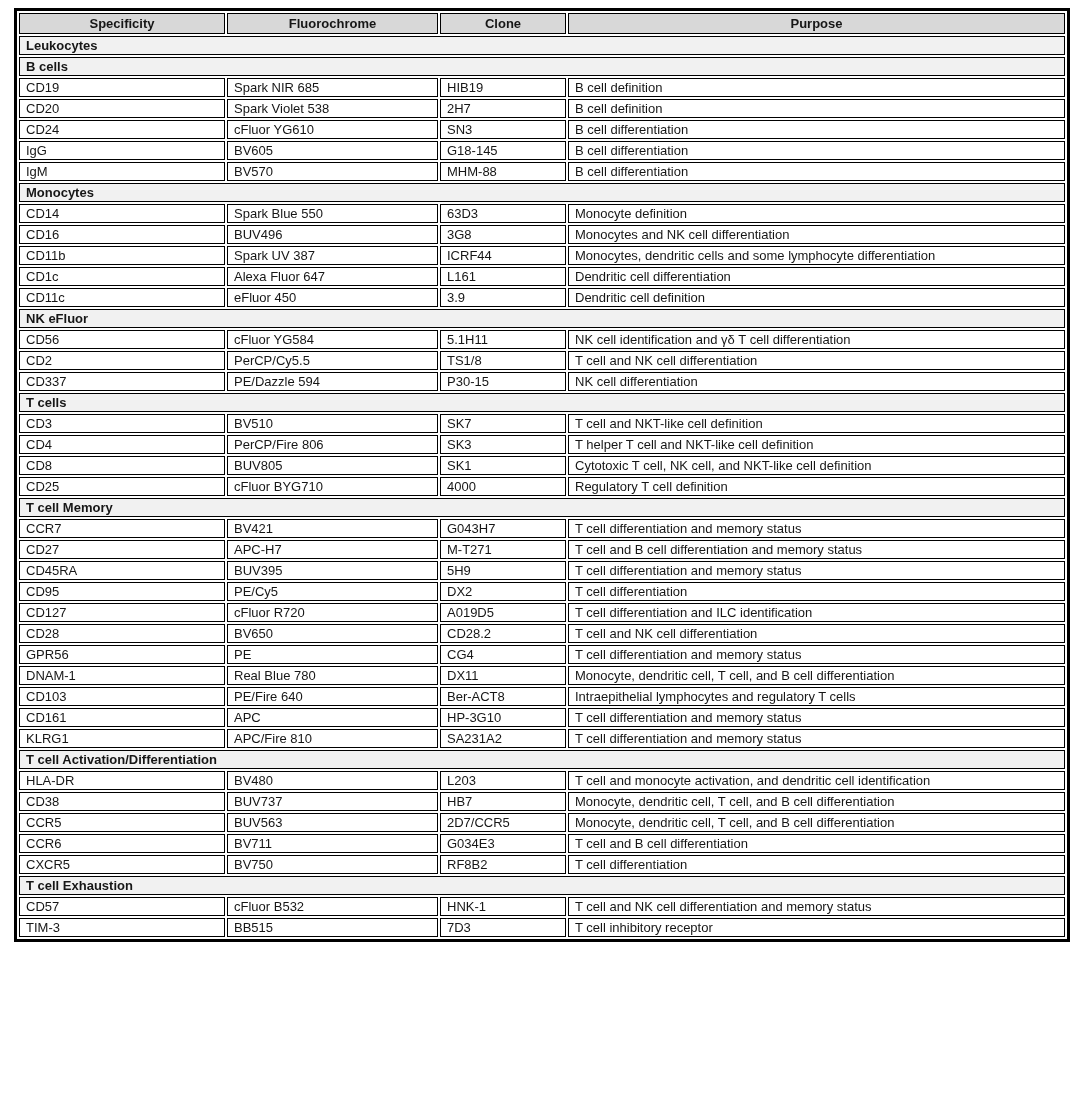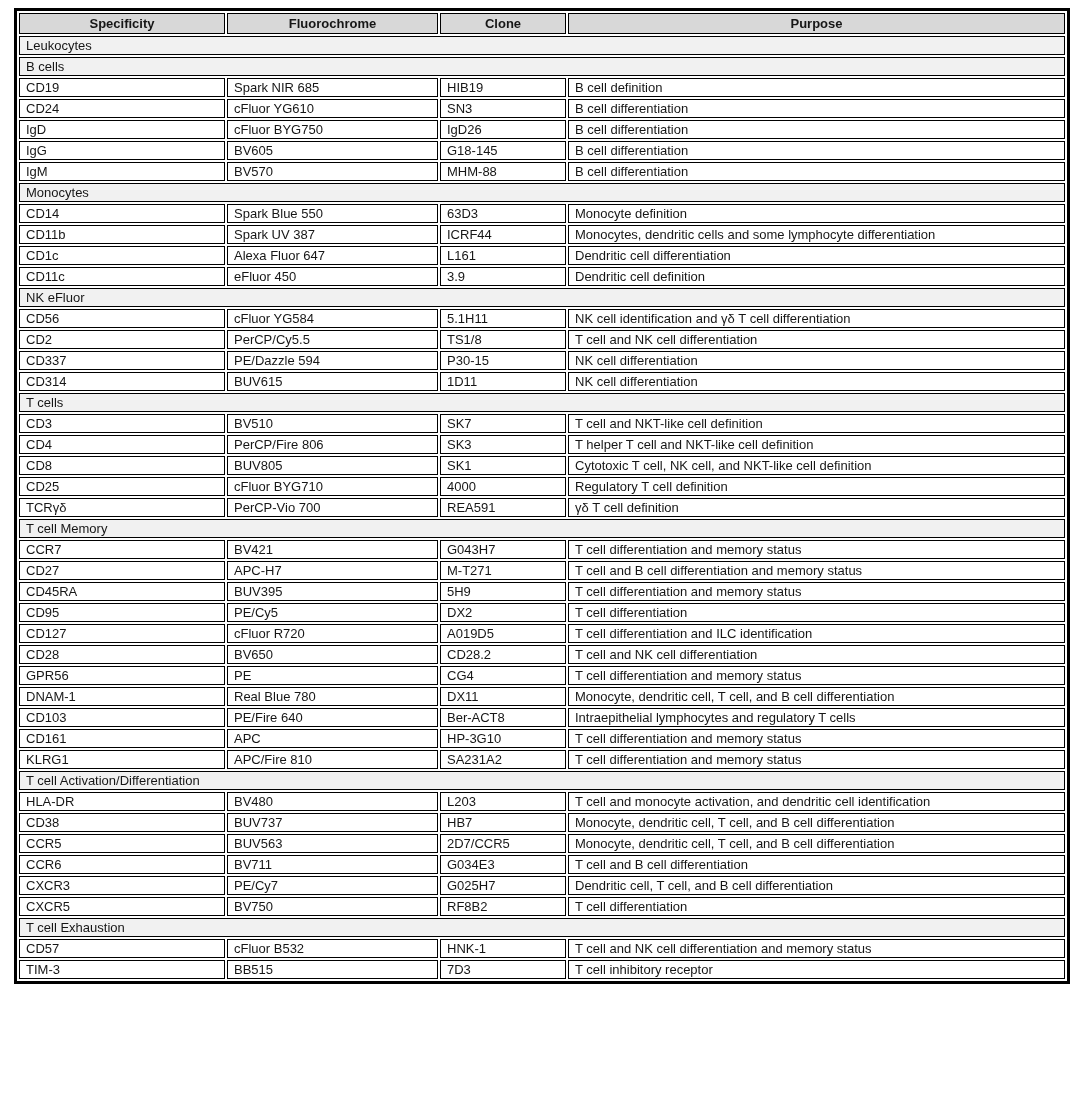--- a/index.html
+++ b/index.html
@@ -36,21 +36,21 @@
     box-sizing: content-box;
   }
   th.col-header {
     background: #d8d8d8;
     font-weight: bold;
     text-align: center;
     padding: 2px 4px;
   }
   td.section-cell {
     background: #f1f1f1;
-    font-weight: normal;
+    font-weight: bold;
     text-align: left;
   }
   td.data-cell {
     background: #ffffff;
     font-weight: normal;
     text-align: left;
   }
 </style>
 </head>
 <body>
@@ -78,32 +78,32 @@
         <tr>
           <td colspan="4" class="section-cell">B cells</td>
         </tr>
         <tr>
           <td class="data-cell">CD19</td>
           <td class="data-cell">Spark NIR 685</td>
           <td class="data-cell">HIB19</td>
           <td class="data-cell">B cell definition</td>
         </tr>
         <tr>
+          <td class="data-cell">CD20</td>
+          <td class="data-cell">Spark Violet 538</td>
+          <td class="data-cell">2H7</td>
+          <td class="data-cell">B cell definition</td>
+        </tr>
+        <tr>
           <td class="data-cell">CD24</td>
           <td class="data-cell">cFluor YG610</td>
           <td class="data-cell">SN3</td>
           <td class="data-cell">B cell differentiation</td>
         </tr>
         <tr>
-          <td class="data-cell">IgD</td>
-          <td class="data-cell">cFluor BYG750</td>
-          <td class="data-cell">IgD26</td>
-          <td class="data-cell">B cell differentiation</td>
-        </tr>
-        <tr>
           <td class="data-cell">IgG</td>
           <td class="data-cell">BV605</td>
           <td class="data-cell">G18-145</td>
           <td class="data-cell">B cell differentiation</td>
         </tr>
         <tr>
           <td class="data-cell">IgM</td>
           <td class="data-cell">BV570</td>
           <td class="data-cell">MHM-88</td>
           <td class="data-cell">B cell differentiation</td>
@@ -111,20 +111,26 @@
         <tr>
           <td colspan="4" class="section-cell">Monocytes</td>
         </tr>
         <tr>
           <td class="data-cell">CD14</td>
           <td class="data-cell">Spark Blue 550</td>
           <td class="data-cell">63D3</td>
           <td class="data-cell">Monocyte definition</td>
         </tr>
         <tr>
+          <td class="data-cell">CD16</td>
+          <td class="data-cell">BUV496</td>
+          <td class="data-cell">3G8</td>
+          <td class="data-cell">Monocytes and NK cell differentiation</td>
+        </tr>
+        <tr>
           <td class="data-cell">CD11b</td>
           <td class="data-cell">Spark UV 387</td>
           <td class="data-cell">ICRF44</td>
           <td class="data-cell">Monocytes, dendritic cells and some lymphocyte differentiation</td>
         </tr>
         <tr>
           <td class="data-cell">CD1c</td>
           <td class="data-cell">Alexa Fluor 647</td>
           <td class="data-cell">L161</td>
           <td class="data-cell">Dendritic cell differentiation</td>
@@ -150,26 +156,20 @@
           <td class="data-cell">TS1/8</td>
           <td class="data-cell">T cell and NK cell differentiation</td>
         </tr>
         <tr>
           <td class="data-cell">CD337</td>
           <td class="data-cell">PE/Dazzle 594</td>
           <td class="data-cell">P30-15</td>
           <td class="data-cell">NK cell differentiation</td>
         </tr>
         <tr>
-          <td class="data-cell">CD314</td>
-          <td class="data-cell">BUV615</td>
-          <td class="data-cell">1D11</td>
-          <td class="data-cell">NK cell differentiation</td>
-        </tr>
-        <tr>
           <td colspan="4" class="section-cell">T cells</td>
         </tr>
         <tr>
           <td class="data-cell">CD3</td>
           <td class="data-cell">BV510</td>
           <td class="data-cell">SK7</td>
           <td class="data-cell">T cell and NKT-like cell definition</td>
         </tr>
         <tr>
           <td class="data-cell">CD4</td>
@@ -183,26 +183,20 @@
           <td class="data-cell">SK1</td>
           <td class="data-cell">Cytotoxic T cell, NK cell, and NKT-like cell definition</td>
         </tr>
         <tr>
           <td class="data-cell">CD25</td>
           <td class="data-cell">cFluor BYG710</td>
           <td class="data-cell">4000</td>
           <td class="data-cell">Regulatory T cell definition</td>
         </tr>
         <tr>
-          <td class="data-cell">TCRγδ</td>
-          <td class="data-cell">PerCP-Vio 700</td>
-          <td class="data-cell">REA591</td>
-          <td class="data-cell">γδ T cell definition</td>
-        </tr>
-        <tr>
           <td colspan="4" class="section-cell">T cell Memory</td>
         </tr>
         <tr>
           <td class="data-cell">CCR7</td>
           <td class="data-cell">BV421</td>
           <td class="data-cell">G043H7</td>
           <td class="data-cell">T cell differentiation and memory status</td>
         </tr>
         <tr>
           <td class="data-cell">CD27</td>
@@ -283,26 +277,20 @@
           <td class="data-cell">CCR5</td>
           <td class="data-cell">BUV563</td>
           <td class="data-cell">2D7/CCR5</td>
           <td class="data-cell">Monocyte, dendritic cell, T cell, and B cell differentiation</td>
         </tr>
         <tr>
           <td class="data-cell">CCR6</td>
           <td class="data-cell">BV711</td>
           <td class="data-cell">G034E3</td>
           <td class="data-cell">T cell and B cell differentiation</td>
-        </tr>
-        <tr>
-          <td class="data-cell">CXCR3</td>
-          <td class="data-cell">PE/Cy7</td>
-          <td class="data-cell">G025H7</td>
-          <td class="data-cell">Dendritic cell, T cell, and B cell differentiation</td>
         </tr>
         <tr>
           <td class="data-cell">CXCR5</td>
           <td class="data-cell">BV750</td>
           <td class="data-cell">RF8B2</td>
           <td class="data-cell">T cell differentiation</td>
         </tr>
         <tr>
           <td colspan="4" class="section-cell">T cell Exhaustion</td>
         </tr>

